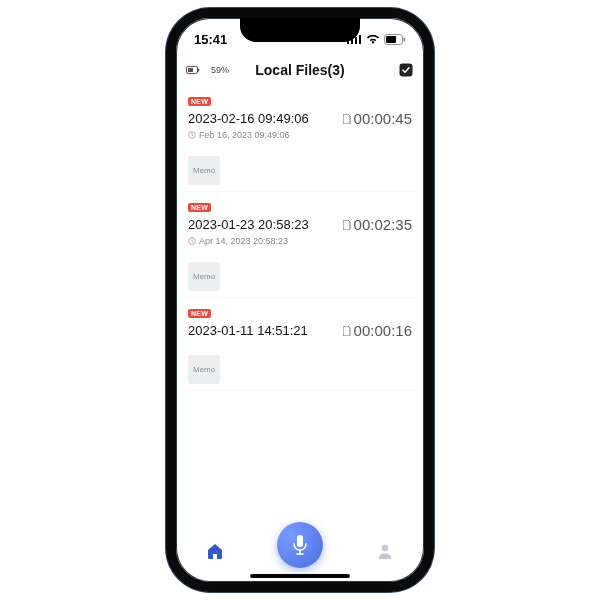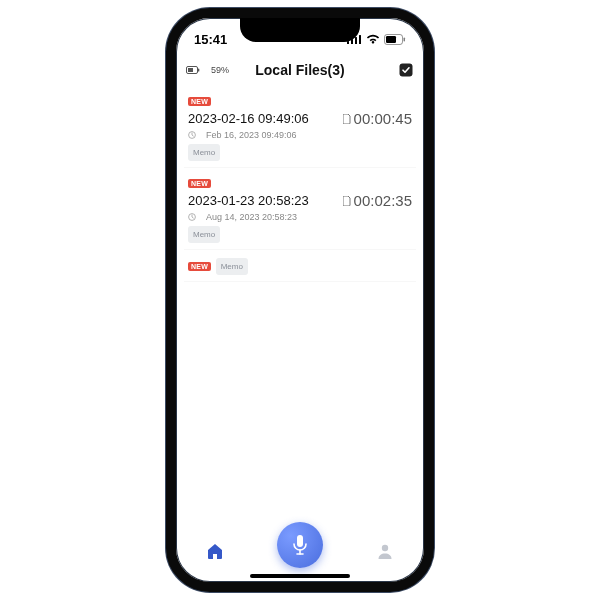--- a/index.html
+++ b/index.html
@@ -38,24 +38,24 @@
   .content { flex:1; overflow:hidden; padding:0 8px; }
   .item { padding:4px 4px 6px; border-bottom:1px solid #f7f7f7; }
   .badge-new {
     display:inline-block; background:#e64b3c; color:#fff;
     font-size:7px; font-weight:600; padding:1px 3px; border-radius:2px;
     letter-spacing:0.3px;
   }
   .item-title-row { display:flex; align-items:center; justify-content:space-between; margin-top:2px;}
   .item-title { font-size:13px; font-weight:500; color:#111; }
   .item-duration { display:flex; align-items:center; gap:3px; font-size:15px; color:#555;}
-  .item-sub { display:flex; align-items:center; gap:10px; font-size:9px; color:#888; margin-top:3px;}
+  .item-sub { display:flex; align-items:center; gap:3px; font-size:9px; color:#888; margin-top:3px;}
   .memo-chip {
     display:inline-block; background:#eceef0; color:#8a8f98;
-    font-size:8px; padding:4px 5px; border-radius:3px; margin-top:4px;
+    font-size:8px; padding:10px 5px; border-radius:3px; margin-top:16px;
   }
   .bottom-nav {
     height:56px; display:flex; align-items:center; justify-content:space-around;
     padding-bottom:6px; position:relative;
   }
   .nav-btn { width:34px; height:34px; display:flex; align-items:center; justify-content:center; }
   .record-btn {
     width:46px; height:46px; border-radius:50%;
     background: radial-gradient(circle at 30% 30%, #7a9bff, #4a6dde);
     display:flex; align-items:center; justify-content:center;
@@ -163,27 +163,38 @@
             <span>00:02:35</span>
           </span>
         </div>
         <div class="item-sub">
           <span>
             <svg width="8" height="8" viewBox="0 0 8 8">
                 <circle cx="4" cy="4" r="3.4" fill="none" stroke="#aaa" stroke-width="0.9"></circle>
                 <path d="M4 2v2l1.3 1" stroke="#aaa" stroke-width="0.9" fill="none" stroke-linecap="round"></path>
               </svg>
           </span>
-          <span>Aug 14, 2023 20:58:23</span>
+          <span>Apr 14, 2023 20:58:23</span>
         </div>
         <span class="memo-chip">Memo</span>
       </div>
 
       <div class="item">
         <span class="badge-new">NEW</span>
+        <div class="item-title-row">
+          <span class="item-title">2023-01-11 14:51:21</span>
+          <span class="item-duration">
+            <span>
+              <svg width="8" height="10" viewBox="0 0 8 10">
+                  <path d="M1 0h4l2 2v7a1 1 0 0 1-1 1H1a1 1 0 0 1-1-1V1a1 1 0 0 1 1-1z" fill="none" stroke="#666" stroke-width="0.9"></path>
+                </svg>
+            </span>
+            <span>00:00:16</span>
+          </span>
+        </div>
         <span class="memo-chip">Memo</span>
       </div>
     </div>
 
     <div class="bottom-nav">
       <div class="nav-btn">
         <span>
           <svg width="20" height="20" viewBox="0 0 20 20">
               <path d="M3 9l7-6 7 6v8a1 1 0 0 1-1 1h-4v-5H8v5H4a1 1 0 0 1-1-1V9z" fill="#3558c8"></path>
             </svg>

